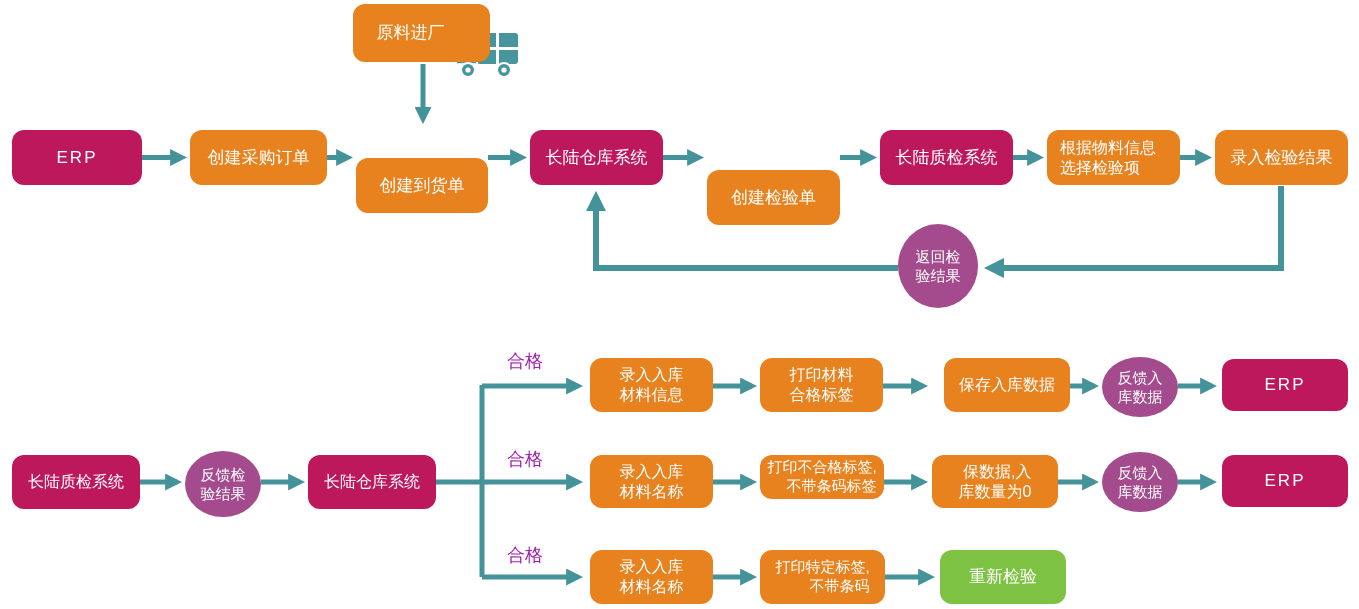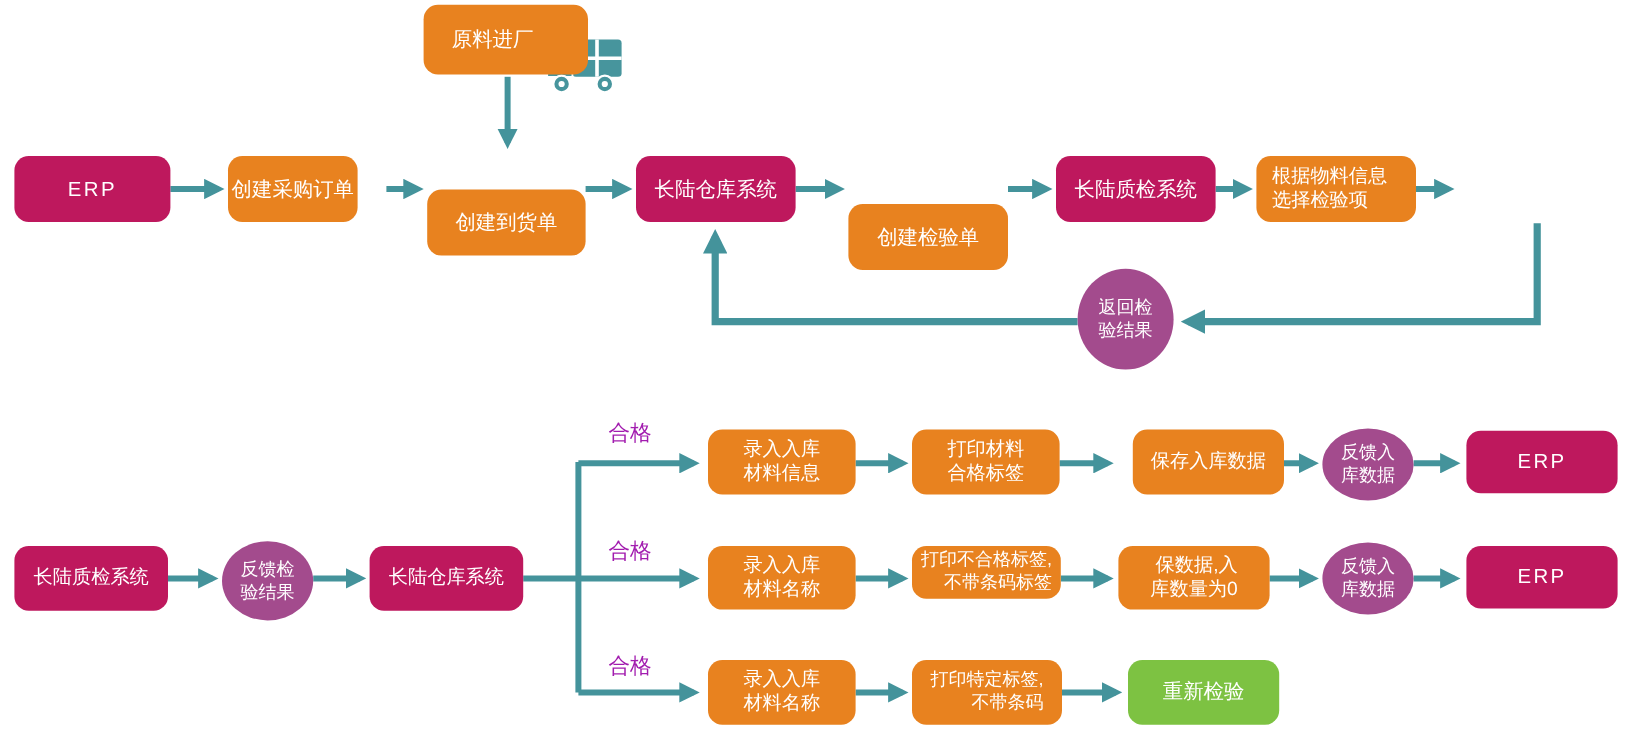--- a/index.html
+++ b/index.html
@@ -94,27 +94,28 @@
       <circle cx="468" cy="70" r="7" stroke="#ffffff" stroke-width="2"></circle>
       <circle cx="468" cy="70" r="2.6" fill="#ffffff"></circle>
       <circle cx="504" cy="70" r="7" stroke="#ffffff" stroke-width="2"></circle>
       <circle cx="504" cy="70" r="2.6" fill="#ffffff"></circle>
     </g>
   </svg>
 
   <div class="node orange" style="left:353px;top:4px;width:137px;height:58px;padding-right:22px;">原料进厂</div>
 
   <div class="node teal ls" style="left:12px;top:130px;width:130px;height:55px;">ERP</div>
-  <div class="node orange" style="left:190px;top:130px;width:108px;height:55px;">创建采购订单</div>
+  <div class="node orange" style="left:190px;top:130px;width:137px;height:55px;">创建采购订单</div>
   <div class="node orange" style="left:356px;top:130px;width:132px;height:55px;margin-top:28px;">创建到货单</div>
   <div class="node teal" style="left:530px;top:130px;width:133px;height:55px;">长陆仓库系统</div>
   <div class="node orange" style="left:707px;top:130px;width:133px;height:55px;margin-top:40px;">创建检验单</div>
   <div class="node teal" style="left:880px;top:130px;width:133px;height:55px;">长陆质检系统</div>
   <div class="node orange sm ta-left" style="left:1047px;top:130px;width:133px;height:55px;">根据物料信息
 选择检验项</div>
+  <div class="node orange" style="left:1215px;top:130px;width:133px;height:55px;">录入检验结果</div>
 
   <div class="ellipse" style="left:898px;top:224px;width:80px;height:84px;">返回检
 验结果</div>
 
   <div class="node teal sm" style="left:12px;top:455px;width:128px;height:54px;">长陆质检系统</div>
   <div class="ellipse" style="left:185px;top:451px;width:76px;height:66px;">反馈检
 验结果</div>
   <div class="node teal sm" style="left:308px;top:455px;width:128px;height:54px;">长陆仓库系统</div>
 
   <div class="cond" style="left:503px;top:352px;width:44px;">合格</div>

